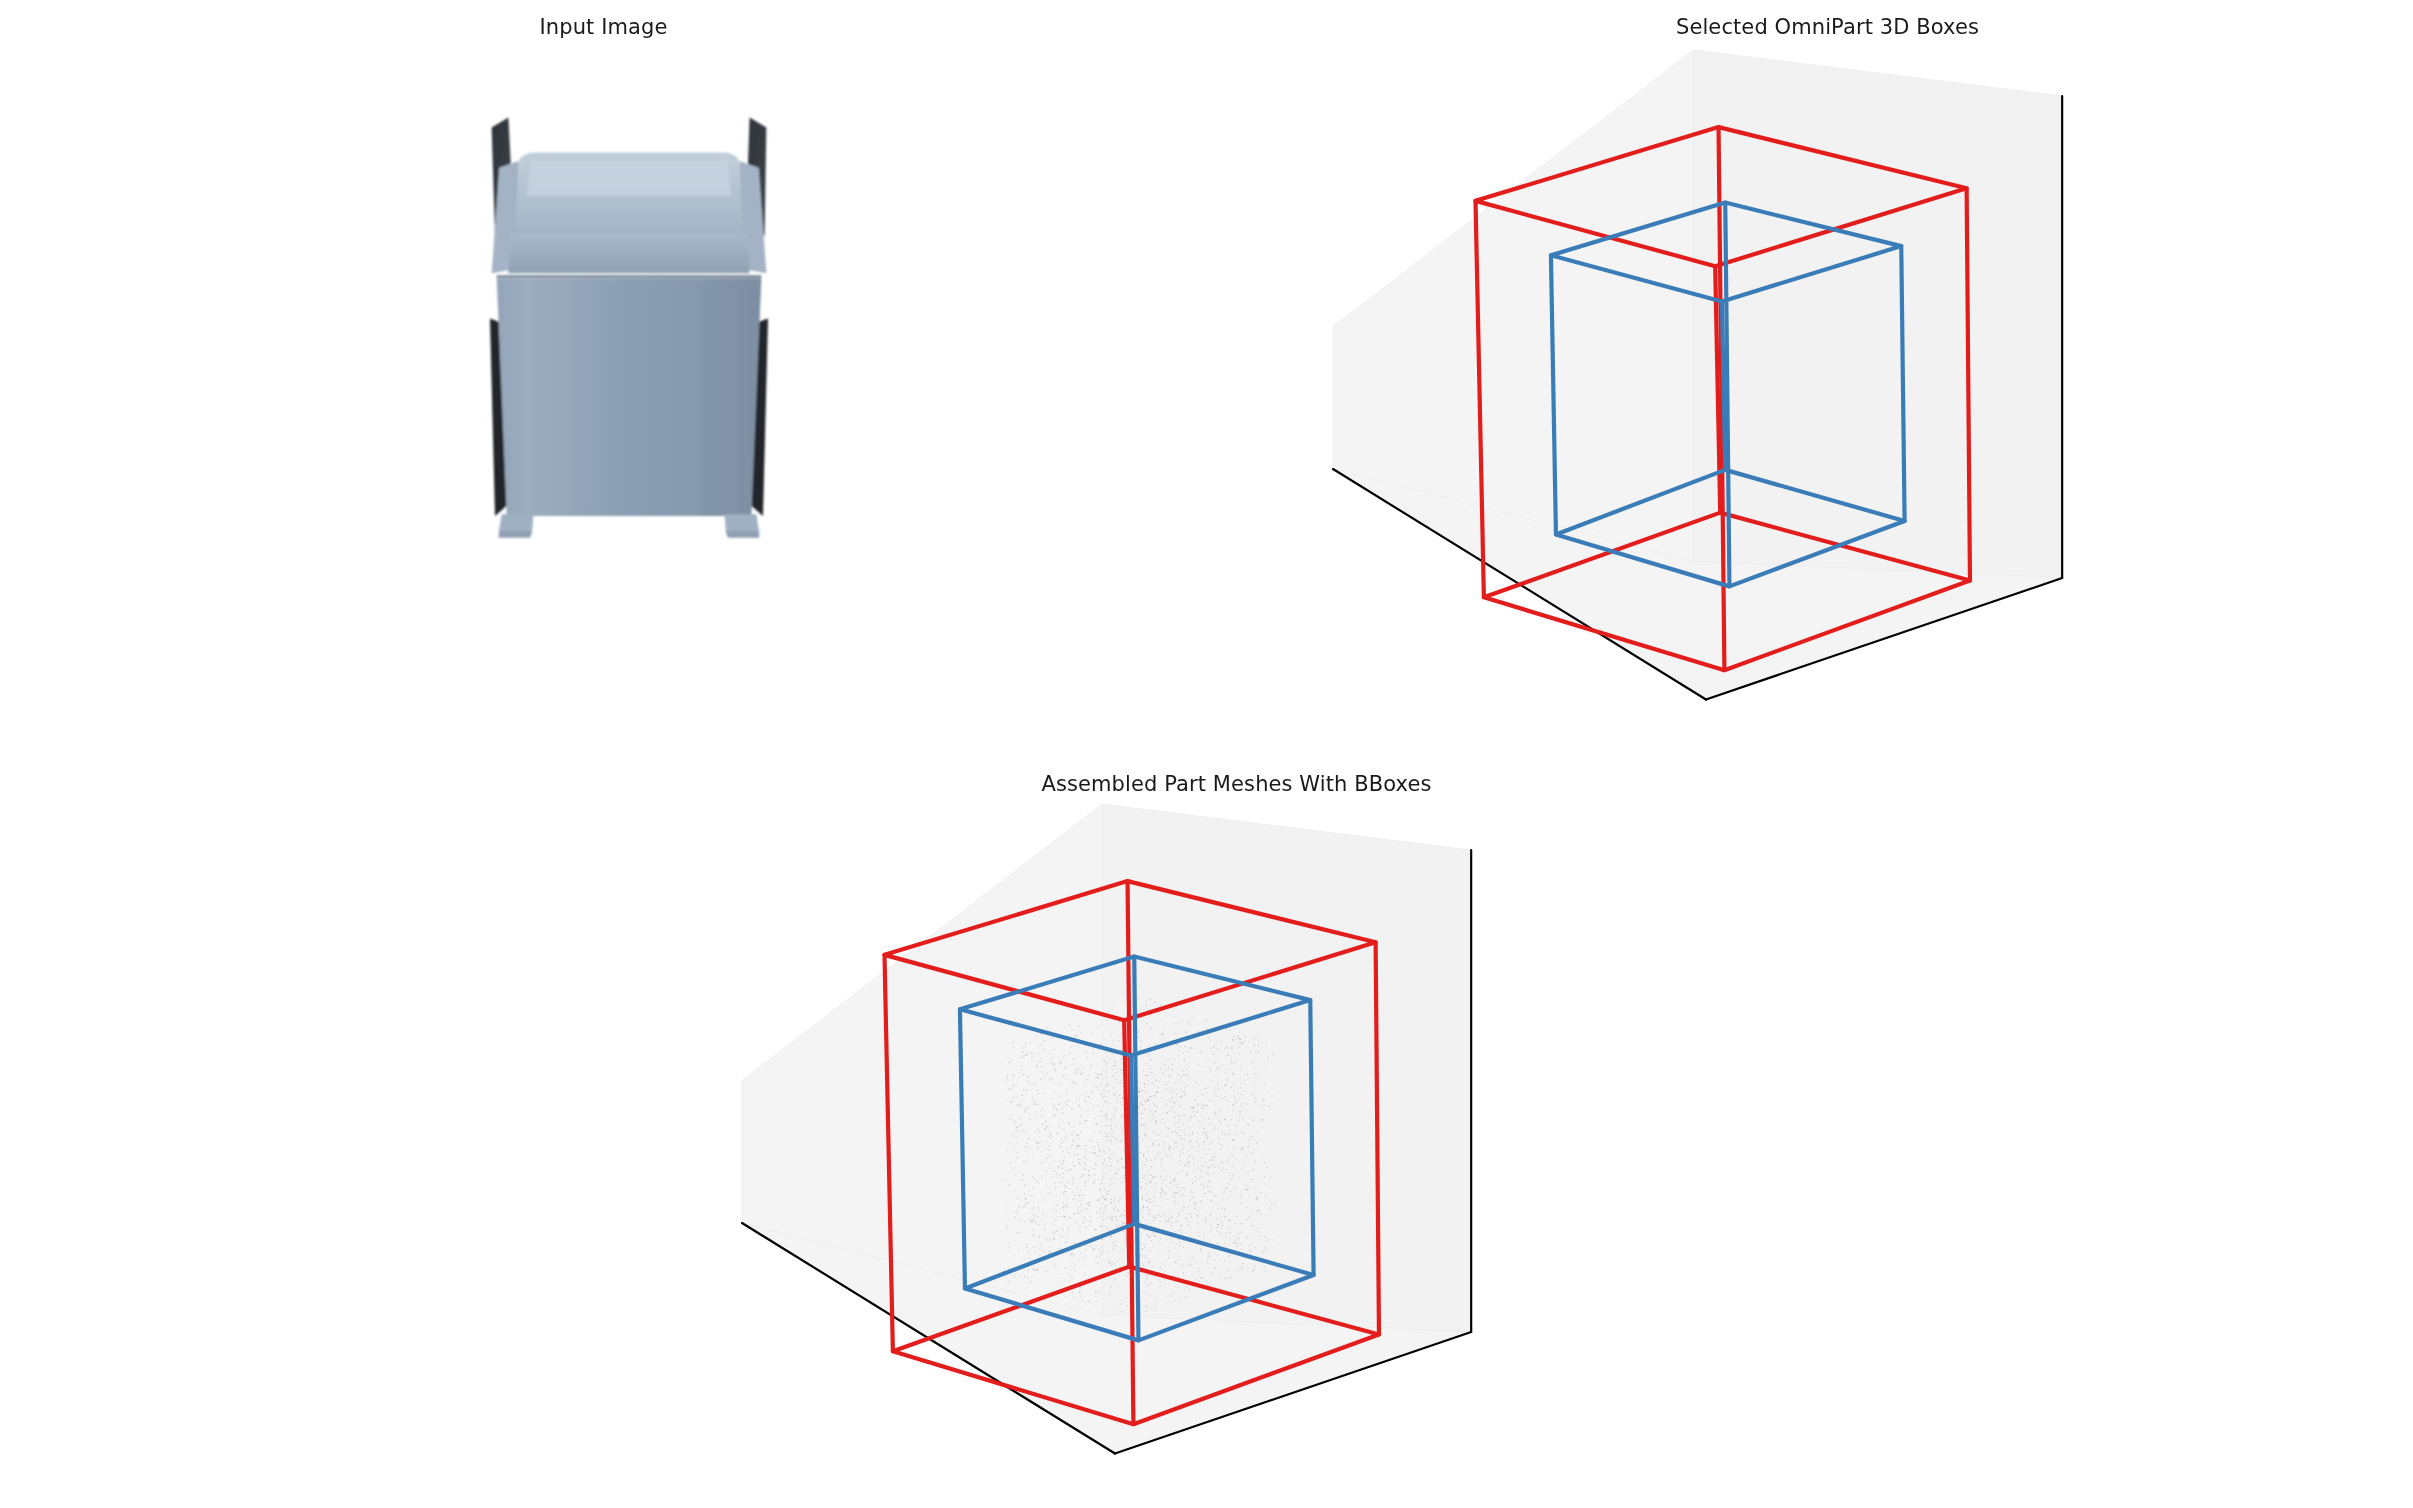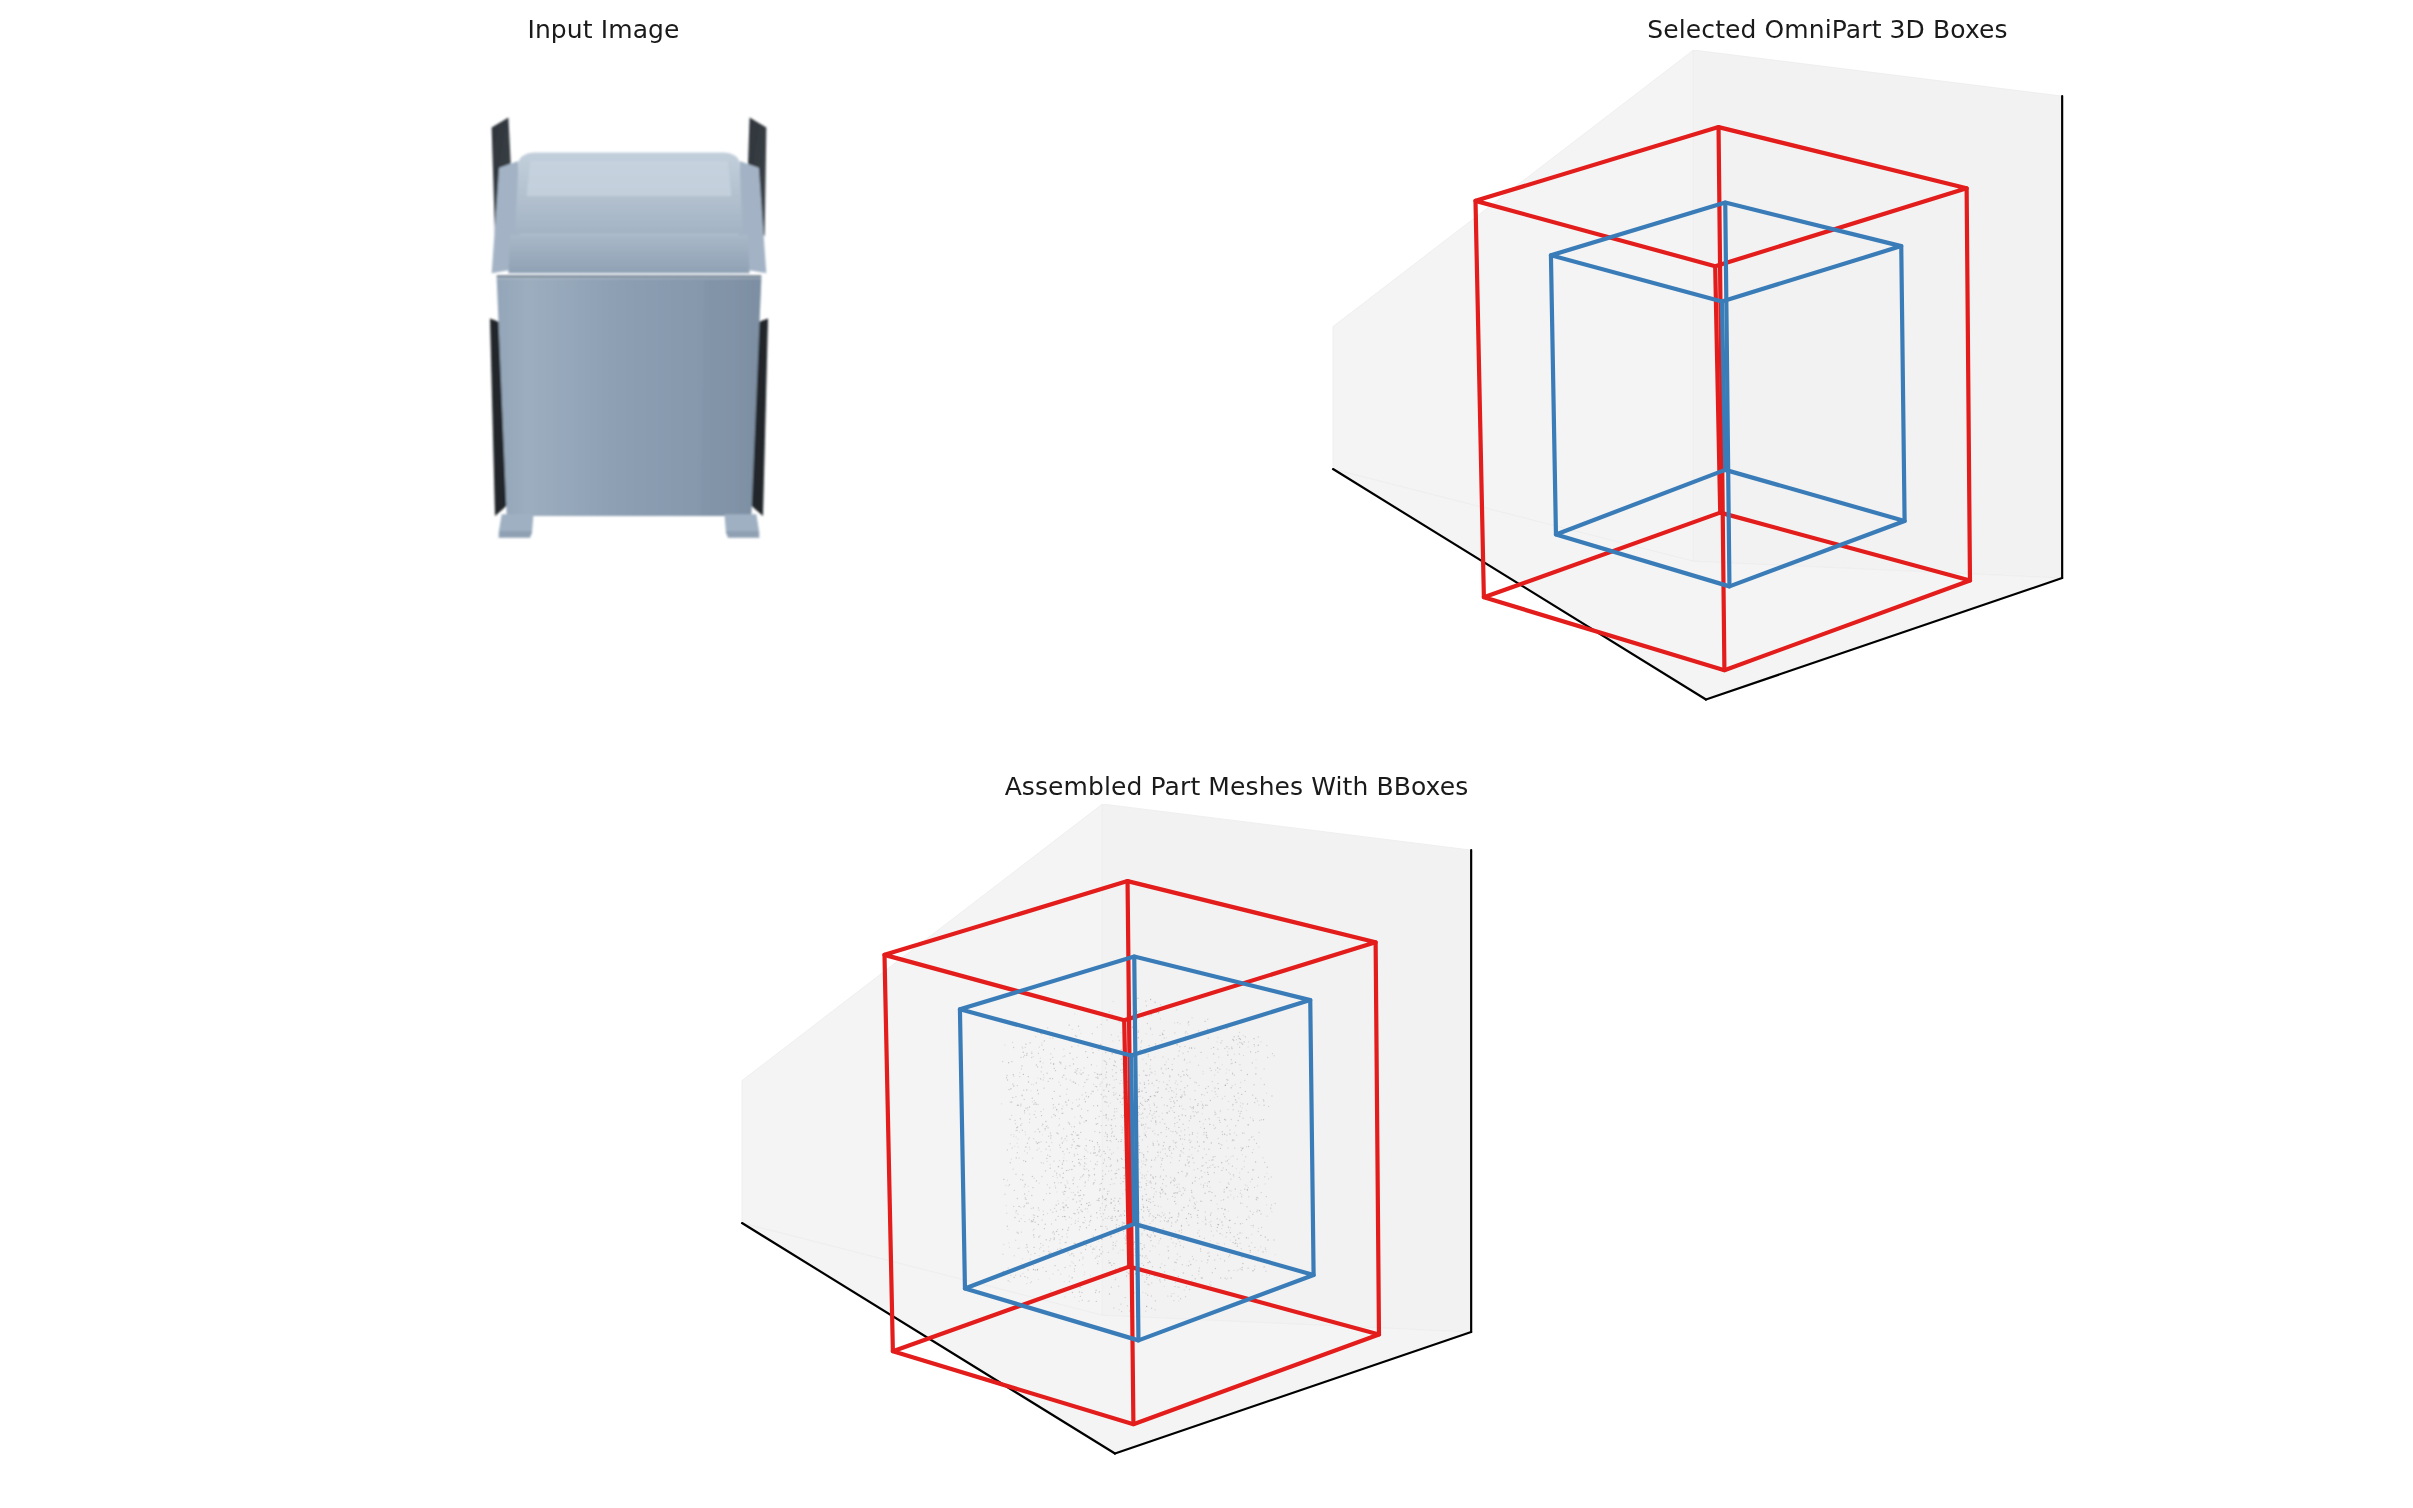--- a/index.html
+++ b/index.html
@@ -3,21 +3,21 @@
 <meta charset="utf-8">
 <style>
   html,body{margin:0;padding:0;background:#ffffff;}
   body{width:2413px;height:1508px;position:relative;overflow:hidden;
        font-family:"DejaVu Sans","Liberation Sans",sans-serif;}
 
   .panel{position:absolute;}
 
   .panel-title{
     position:absolute;left:0;width:100%;text-align:center;
-    font-size:25px;color:#1a1a1a;font-weight:400;letter-spacing:0.1px;
+    font-size:21px;color:#1a1a1a;font-weight:400;letter-spacing:0.1px;
     white-space:nowrap;
   }
 
   
   #panel-input{left:0;top:0;width:1207px;height:754px;}
   #panel-input .panel-title{top:15px;}
   #input-render{position:absolute;left:453px;top:109px;width:352px;height:603px;}
 
   
   #panel-boxes{left:1224px;top:0;width:1207px;height:754px;}

